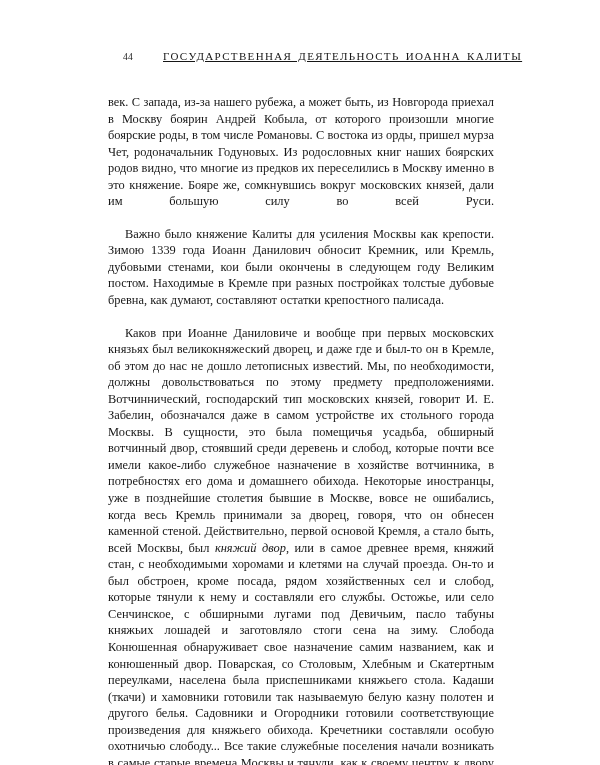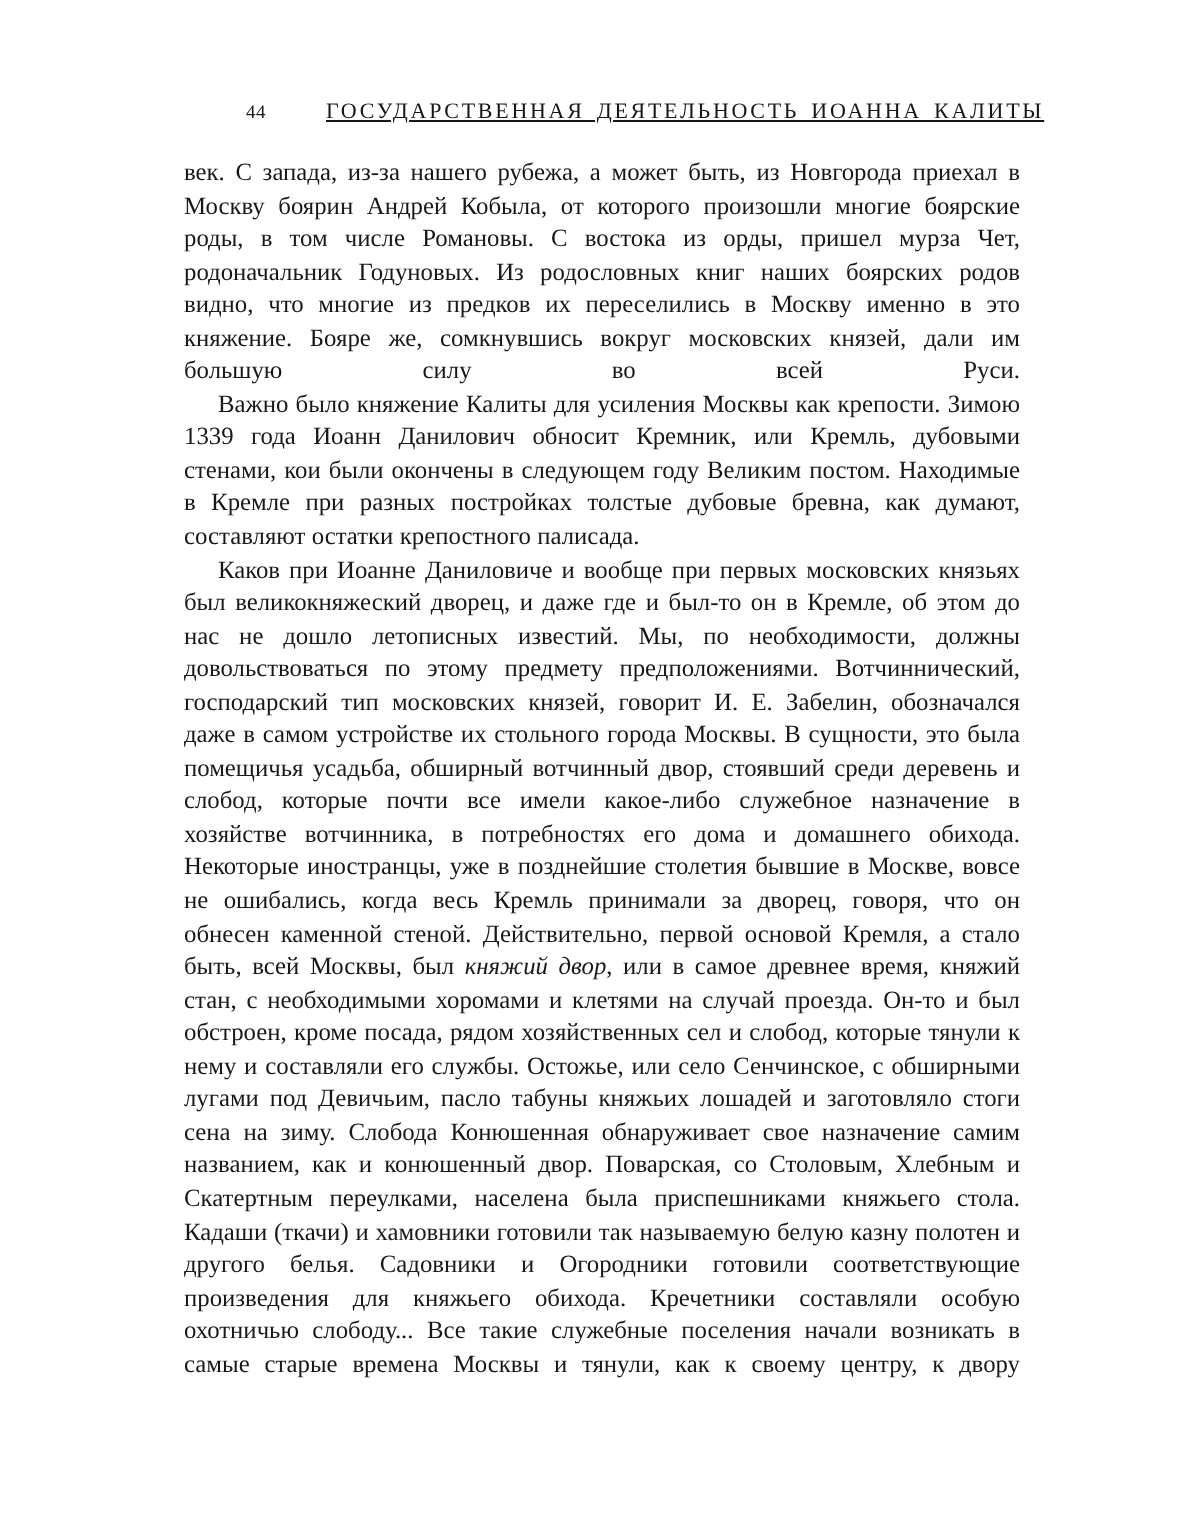--- a/index.html
+++ b/index.html
@@ -44,21 +44,21 @@
   }
 
   
   .textblock {
     position: absolute;
     left: 92px;
     top: 78px;
     width: 418px;
   }
   .para {
-    margin: 0;
+    margin: 16px;
     font-size: 12.4px;
     line-height: 16.55px;
     text-align: justify;
     text-indent: 17px;
     color: #171717;
     hyphens: manual;
     -webkit-hyphens: manual;
     word-spacing: 0.1px;
   }
   .para.first {

